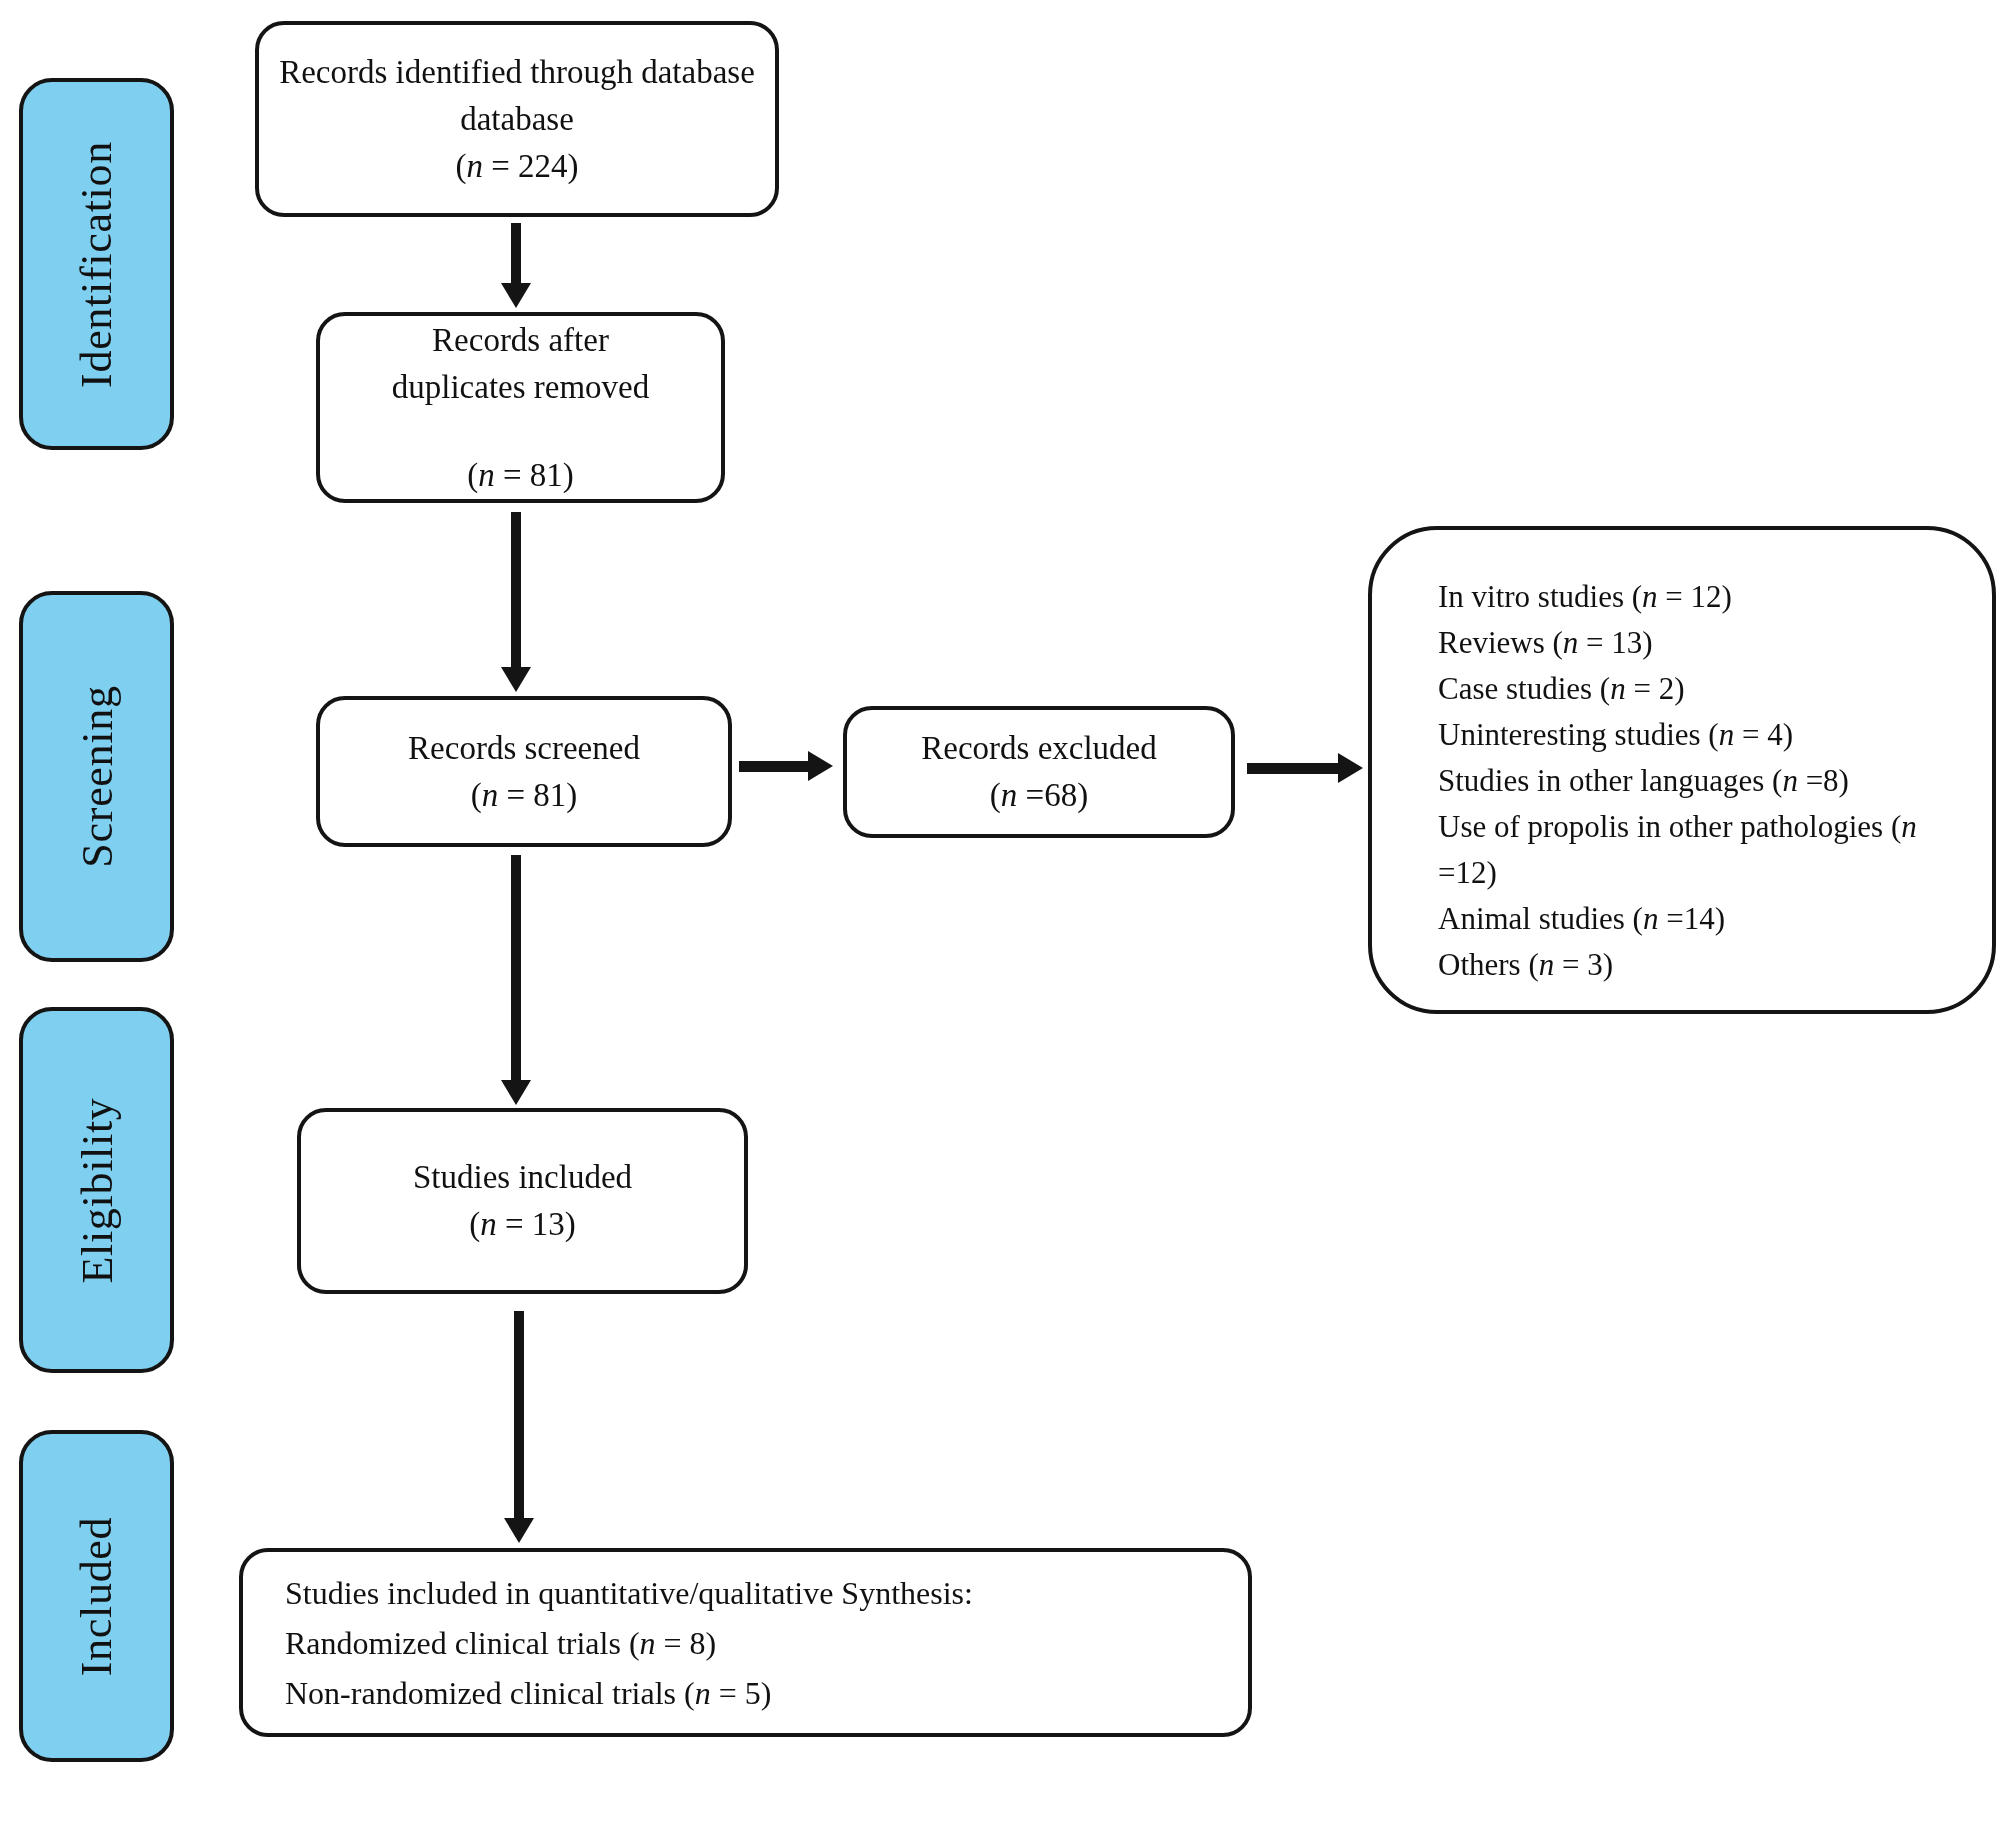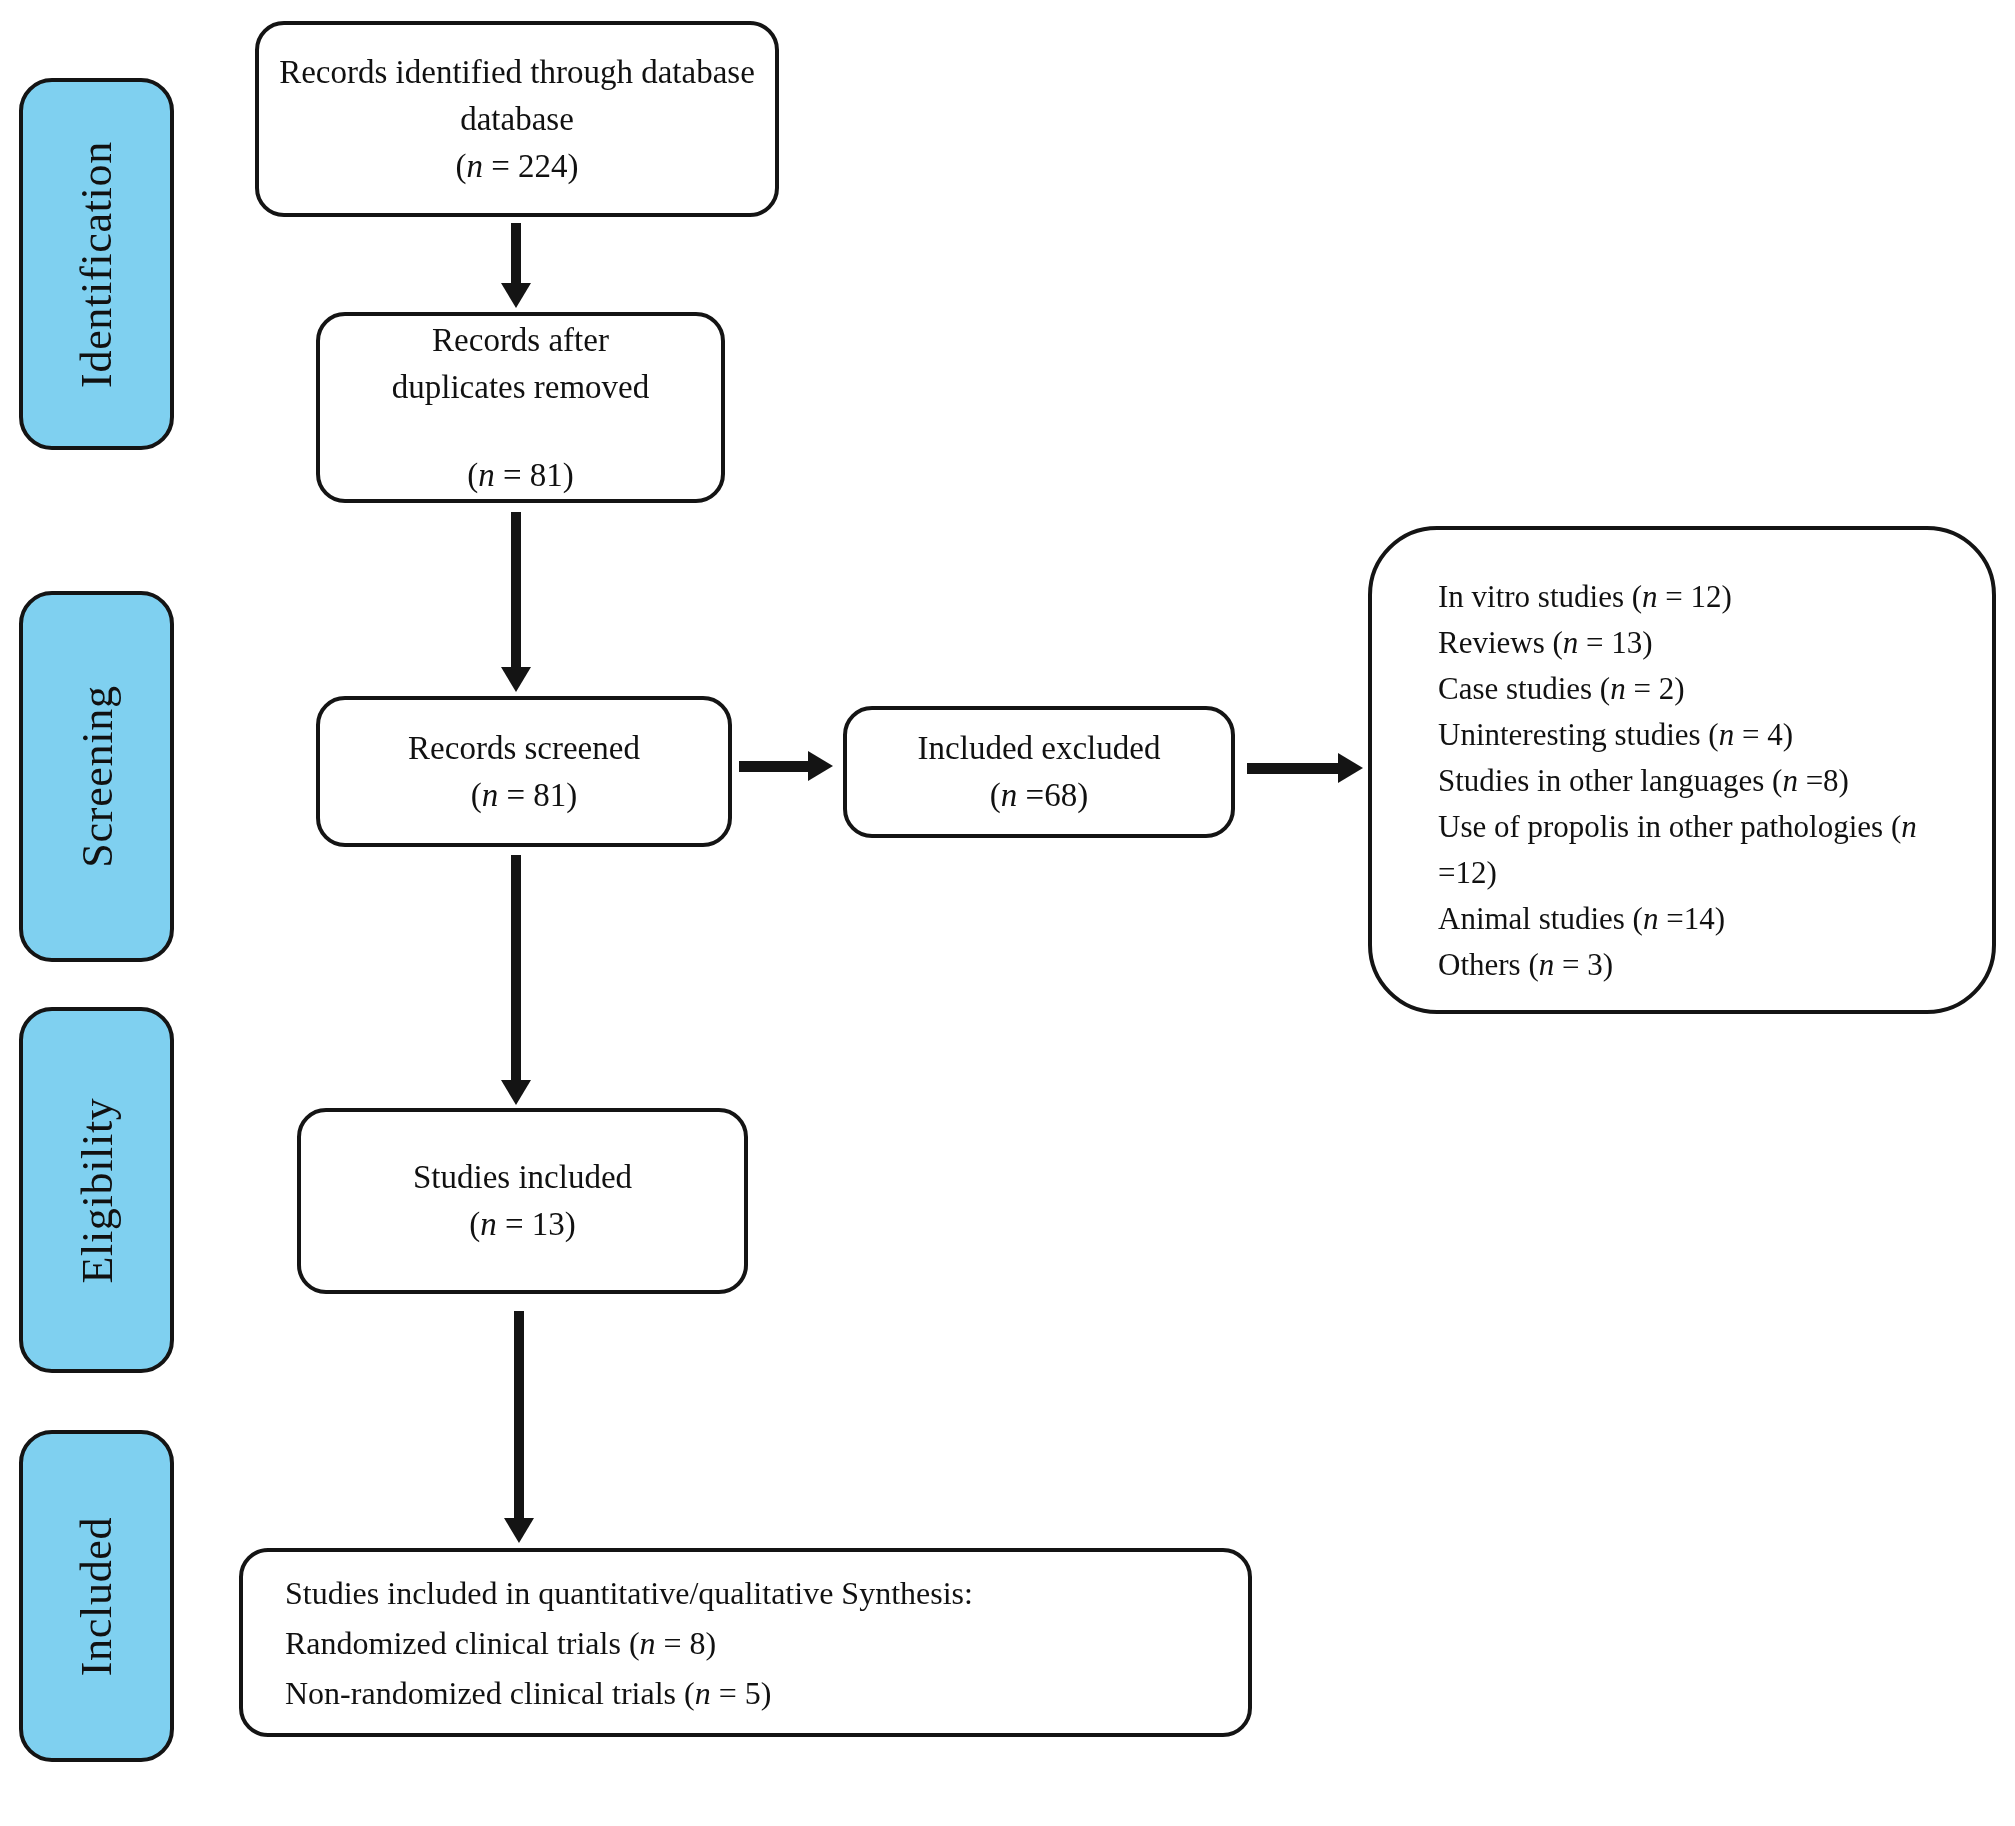--- a/index.html
+++ b/index.html
@@ -140,21 +140,21 @@
     <div class="label">Records after duplicates removed</div>
     <div class="count">(<i>n</i> = 81)</div>
   </div>
 
   <div class="fbox box-screened">
     <div class="label">Records screened</div>
     <div class="count">(<i>n</i> = 81)</div>
   </div>
 
   <div class="fbox box-excluded">
-    <div class="label">Included excluded</div>
+    <div class="label">Records excluded</div>
     <div class="count">(<i>n</i> =68)</div>
   </div>
 
   <div class="fbox box-reasons">
     <div class="reason-line">In vitro studies (<i>n</i> = 12)</div>
     <div class="reason-line">Reviews (<i>n</i> = 13)</div>
     <div class="reason-line">Case studies (<i>n</i> = 2)</div>
     <div class="reason-line">Uninteresting studies (<i>n</i> = 4)</div>
     <div class="reason-line">Studies in other languages (<i>n</i> =8)</div>
     <div class="reason-line">Use of propolis in other pathologies (<i>n</i> =12)</div>

